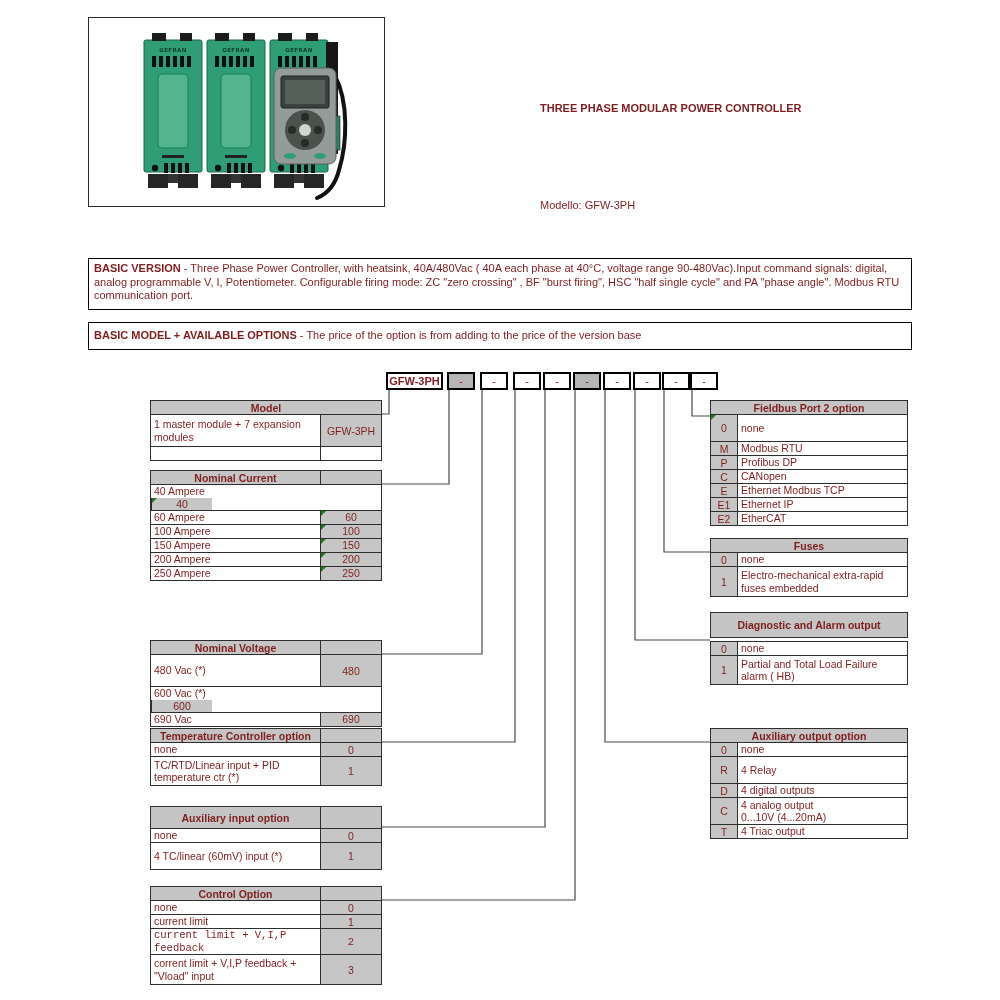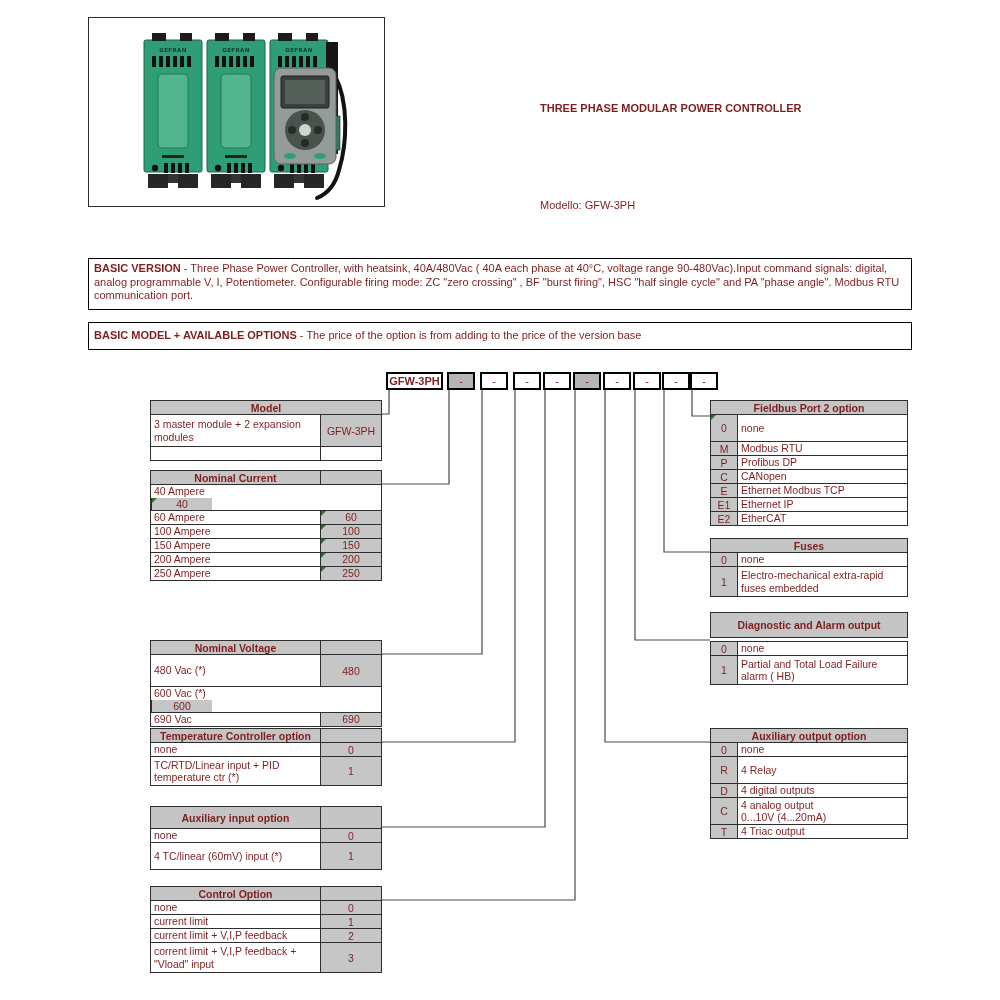--- a/index.html
+++ b/index.html
@@ -150,21 +150,21 @@
   <div class="code-box slot" style="left:633px">-</div>
   <div class="code-box slot" style="left:662px">-</div>
   <div class="code-box slot" style="left:690px">-</div>
 
   <div class="opt-table left" id="t-model" style="left:150px;top:400px;width:232px">
       <div class="t-header">
         <div class="t-title">Model</div>
       </div>
       <div class="t-rows">
         <div class="t-row" style="min-height: 31px;">
-          <div class="t-label">3 master module + 2 expansion modules</div>
+          <div class="t-label">1 master module + 7 expansion modules</div>
           <div class="t-code">GFW-3PH</div>
         </div>
         <div class="t-row plain" style="min-height: 13px;">
           <div class="t-label"></div>
           <div class="t-code"></div>
         </div>
       </div>
     </div>
   <div class="opt-table left" id="t-current" style="left:150px;top:470px;width:232px">
       <div class="t-header">
@@ -257,21 +257,21 @@
       </div>
       <div class="t-rows">
         <div class="t-row" style="min-height: 13px;">
           <div class="t-label">none</div>
           <div class="t-code">0</div>
         </div>
         <div class="t-row" style="min-height: 13px;">
           <div class="t-label">current limit</div>
           <div class="t-code">1</div>
         </div>
-        <div class="t-row" style="min-height: 13px;">
+        <div class="t-row" style="min-height: 13px; font-family: Liberation Mono, monospace;">
           <div class="t-label">current limit +  V,I,P feedback</div>
           <div class="t-code">2</div>
         </div>
         <div class="t-row" style="min-height: 29px;">
           <div class="t-label">corrent limit + V,I,P feedback + "Vload" input</div>
           <div class="t-code">3</div>
         </div>
       </div>
     </div>
 

